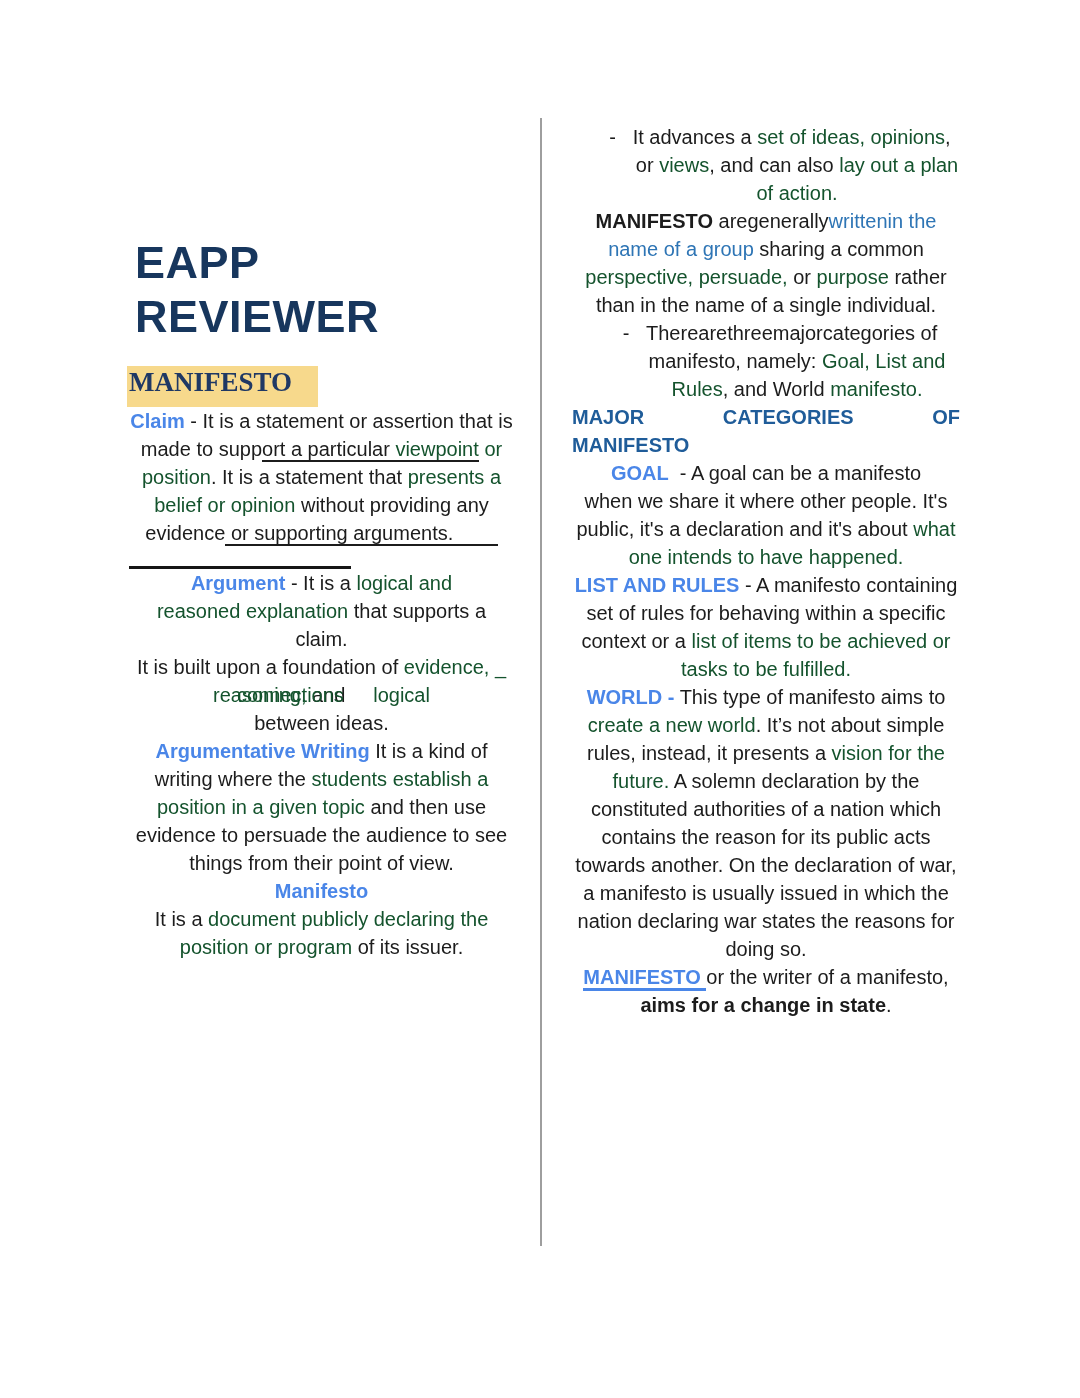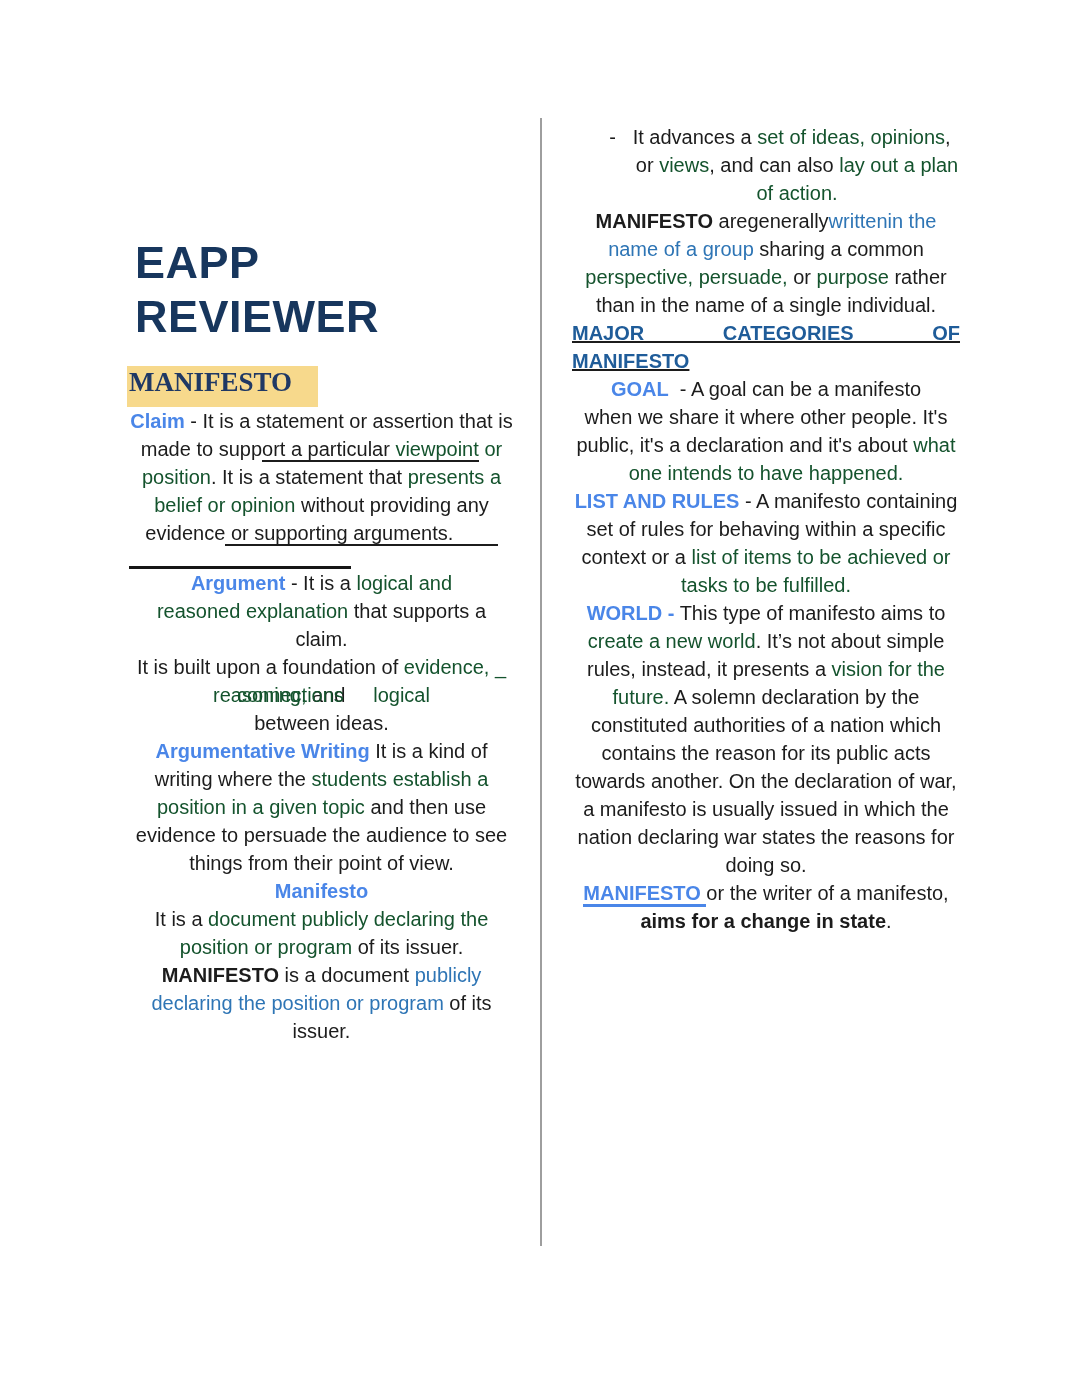--- a/index.html
+++ b/index.html
@@ -28,21 +28,21 @@
     display:inline-block;
     font-family:"Liberation Serif", serif;
     font-weight:700;font-size:27px;line-height:30px;
     color:#1f3864;
     background:#f7d98c;
     padding:1px 26px 10px 2px;
   }
 
   p.para{margin:0;font-size:20px;line-height:28px;text-align:center;}
   .justify{text-align:justify;}
-  .jlast{text-align:justify;text-align-last:justify;text-decoration:underline;}
+  .jlast{text-align:justify;text-align-last:justify;}
   .hang{padding-left:62px;text-indent:-34px;}
   .indent2{padding-left:62px;text-indent:22px;}
 
   .mt0{margin-top:0;}
   .mt28{margin-top:28px;}
   .mt34{margin-top:34px;}
   .mt36{margin-top:36px;}
   .mt56{margin-top:56px;}
 
   .rule{
@@ -81,29 +81,29 @@
     <p class="para justify mt34"><span class="bl b">Claim</span><span class="k"> - It is a statement or assertion that is made to supp</span><span class="k u">ort a particular </span><span class="o u">viewpoint</span><span class="k"> </span><span class="o">or position</span><span class="k">. It is a statement that </span><span class="o">presents a belief or opinion</span><span class="k"> without providing any evidence</span><span class="k u"> or supporting arguments.</span><span class="u">&nbsp;&nbsp;&nbsp;&nbsp;&nbsp;&nbsp;&nbsp;&nbsp;</span></p>
 
     <div class="rule"></div>
 
     <p class="para mt36"><span class="bl b">Argument</span><span class="k"> - It is a </span><span class="o">logical and</span><br><span class="o">reasoned explanation</span><span class="k"> that supports a</span><br><span class="k">claim.</span><br><span class="k">It is built upon a foundation of </span><span class="o">evidence,</span><span class="k"> </span><span class="o">_</span><br><span class="o ovwrap"><span>reasoning,</span><span class="ovtop">connections</span></span><span class="k"> and </span><span class="k">&nbsp;&nbsp;&nbsp;&nbsp;</span><span class="o">logical</span><br><span class="k">between ideas.</span></p>
 
     <p class="para justify mt28"><span class="bl b">Argumentative Writing</span><span class="k"> It is a kind of writing where the </span><span class="o">students establish a position in a given topic</span><span class="k"> and then use evidence to persuade the audience to see things from their point of view.</span></p>
 
     <p class="para mt56"><span class="bl b">Manifesto</span><br><span class="k">It is a </span><span class="o">document publicly declaring the position or program</span><span class="k"> of its issuer.</span></p>
 
-    <p class="para justify mt28"><span class="k b">MANIFESTO</span><span class="k"> is a document </span><span class="sb">publicly declaring the position or program</span><span class="k"> of its issuer.</span></p>
   </div>
 
   <div class="col-right">
     <p class="para justify hang mt0"><span class="k">-&nbsp;&nbsp;&nbsp;</span><span class="k">It advances a </span><span class="o">set of ideas, opinions</span><span class="k">, or </span><span class="o">views</span><span class="k">, and can also </span><span class="o">lay out a plan of action.</span></p>
 
 
     <p class="para justify mt0"><span class="k b">MANIFESTO</span><span class="k"> aregenerally</span><span class="sb">writtenin the name of a group</span><span class="k"> sharing a common </span><span class="o">perspective, persuade,</span><span class="k"> or </span><span class="o">purpose</span><span class="k"> rather than in the name of a single individual.</span></p>
 
+    <p class="para justify hang mt0"><span class="k">-&nbsp;&nbsp;&nbsp;</span><span class="k">Therearethreemajorcategories of manifesto, namely: </span><span class="o">Goal, List and Rules</span><span class="k">, and World </span><span class="o">manifesto.</span></p>
 
     <p class="para jlast mt28"><span class="hd b">MAJOR CATEGORIES OF</span><br><span class="hd b">MANIFESTO</span></p>
 
     <p class="para justify mt28"><span class="bl b">GOAL</span><span class="k">&nbsp; - A goal can be a manifesto</span><br><span class="k">when we share it where other people. It's public, it's a declaration and it's about </span><span class="o">what one intends to have happened.</span></p>
 
     <p class="para justify mt28"><span class="bl b">LIST AND RULES</span><span class="k"> - A manifesto containing set of rules for behaving within a specific context or a </span><span class="o">list of items to be achieved or tasks to be fulfilled.</span></p>
 
     <p class="para justify mt28"><span class="bl b">WORLD -</span><span class="k"> This type of manifesto aims to </span><span class="o">create a new world</span><span class="k">. It’s not about simple rules, instead, it presents a </span><span class="o">vision for the future.</span><span class="k"> A solemn declaration by the constituted authorities of a nation which contains the reason for its public acts towards another. On the declaration of war, a manifesto is usually issued in which the nation declaring war states the reasons for doing so.</span></p>
 
     <p class="para justify mt28"><span class="bl b u-bl">MANIFESTO </span><span class="k">or the writer of a manifesto, </span><span class="k b">aims for a change in state</span><span class="k">.</span></p>

